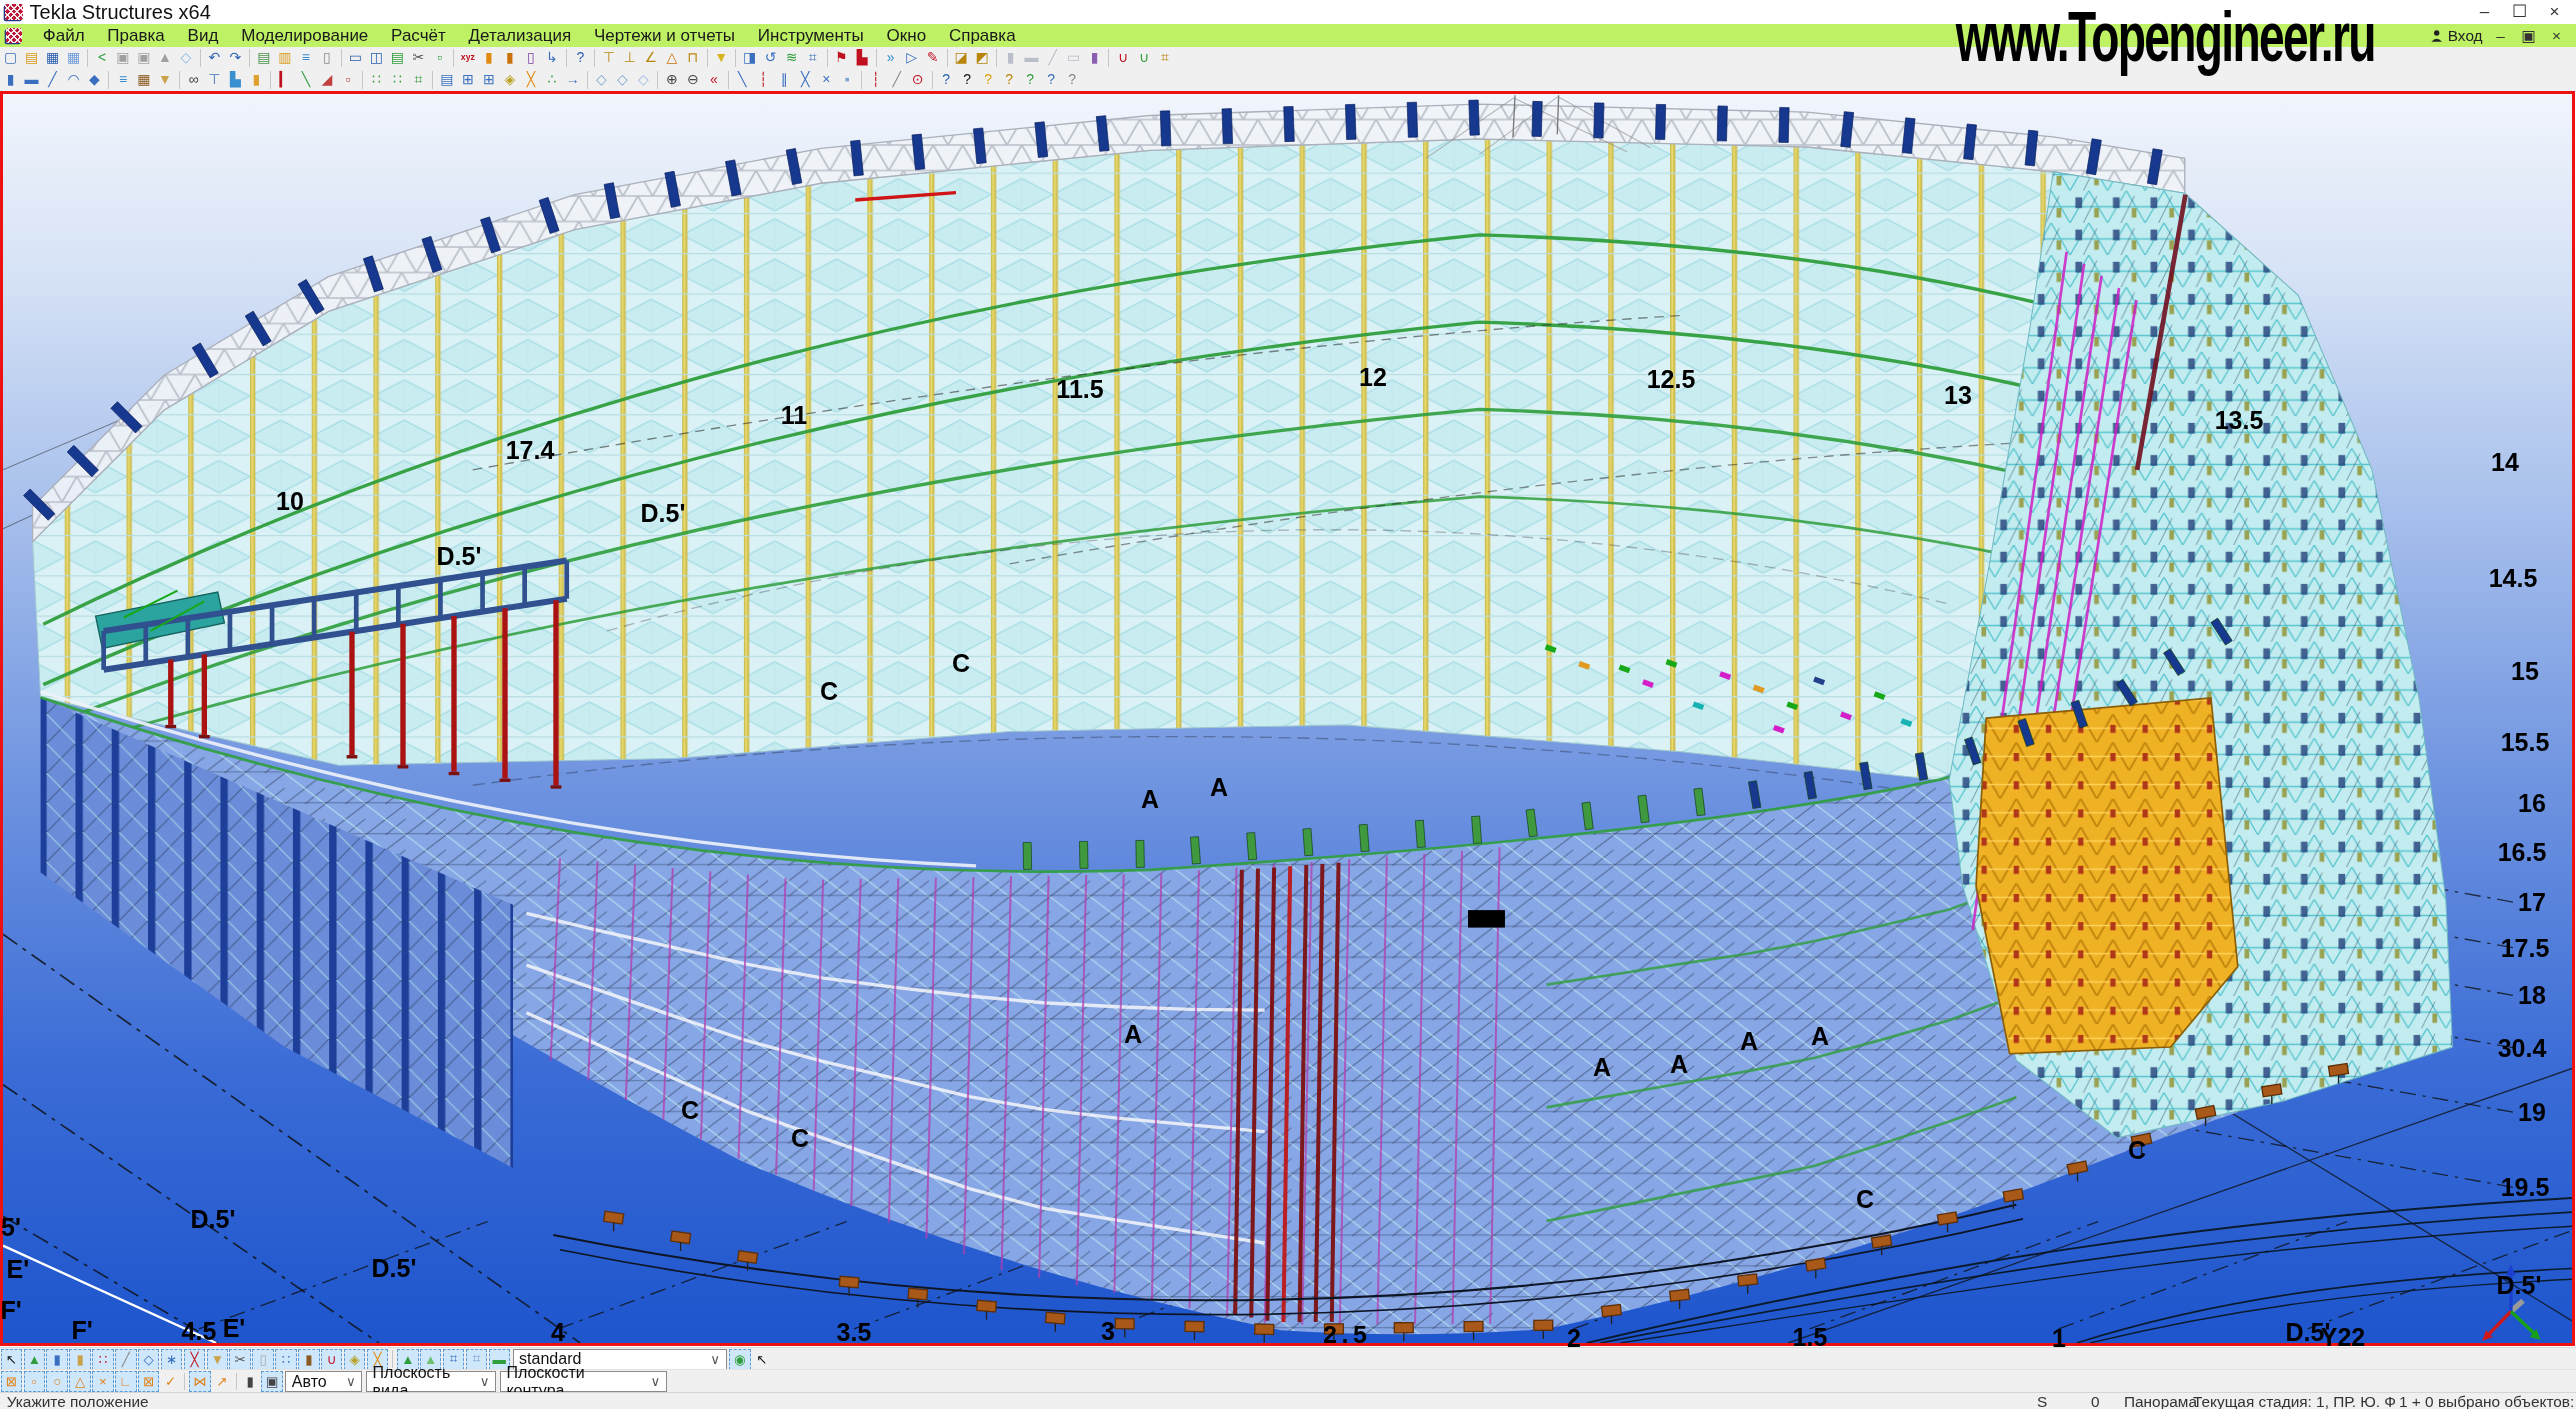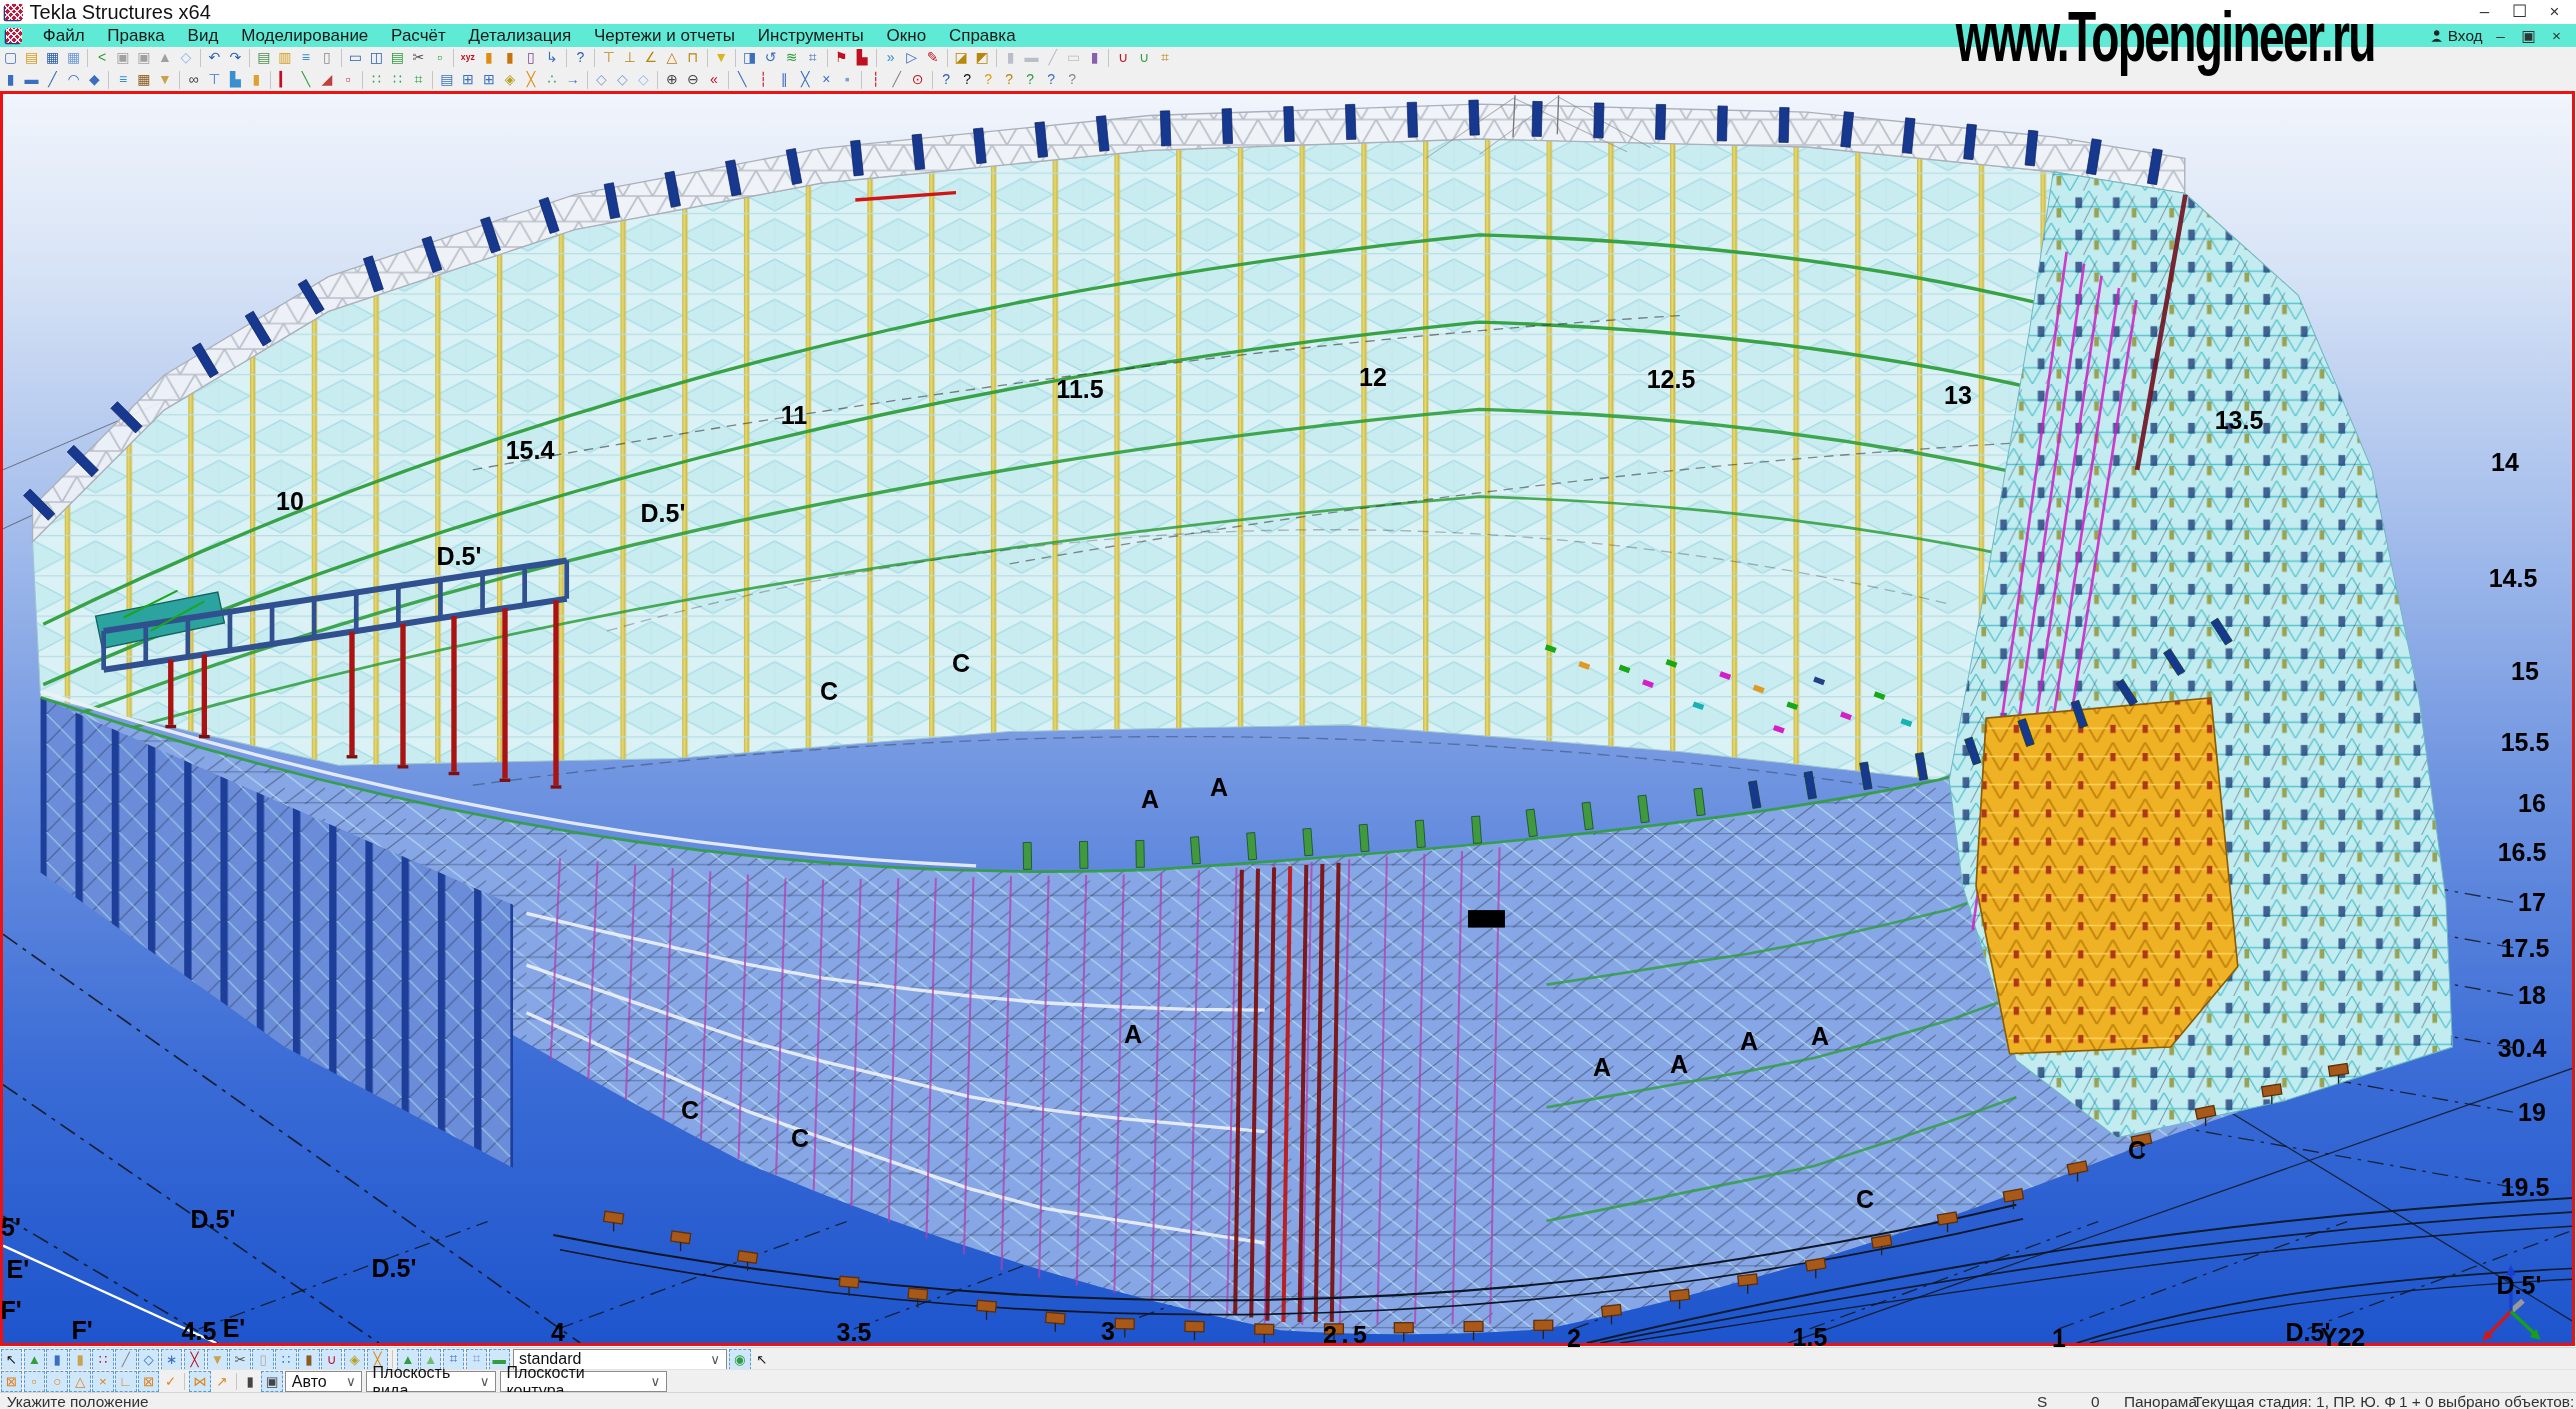--- a/index.html
+++ b/index.html
@@ -9,21 +9,21 @@
   .titlebar{position:absolute;left:0;top:0;width:2576px;height:24px;background:#ffffff;
             display:flex;align-items:center;border-bottom:0.7px solid #e8e8e8;}
   .tk-logo{width:17.5px;height:16px;margin:0 6.7px 0 5.4px;position:relative;
            background:repeating-linear-gradient(45deg,rgba(255,255,255,.9) 0 1.3px,transparent 1.3px 4.7px),
                       repeating-linear-gradient(-45deg,rgba(255,255,255,.9) 0 1.3px,transparent 1.3px 4.7px),#c01838;
            border-radius:2px;box-shadow:-1.3px 1.3px 0 #203a8a;}
   .title-text{font-size:20px;color:#111;}
   .win-controls{position:absolute;right:4px;top:1.3px;display:flex;}
   .win-btn{width:35px;height:21.5px;text-align:center;font-size:17px;color:#333;line-height:21.5px;}
   
-  .menubar{position:absolute;left:0;top:24px;width:2576px;height:23px;background:#5eead4;
+  .menubar{position:absolute;left:0;top:24px;width:2576px;height:23px;background:#bef264;
            display:flex;align-items:center;border-bottom:0.7px solid #e0e0e0;}
   .tk-logo.small{width:16px;height:14.8px;margin:0 9.4px 0 6px;}
   .menu-item{font-size:17px;color:#1a1a1a;padding:0 11.4px;white-space:nowrap;}
   .menu-right{position:absolute;right:5.4px;top:0;height:23px;display:flex;align-items:center;}
   .login-label{font-size:15.4px;color:#222;margin:0 4px;}
   .mini-btn{width:28px;text-align:center;font-size:15.4px;color:#333;}
   .person{width:13.4px;height:13.4px;}
   
   .toolbar{position:absolute;left:0;width:2576px;height:22px;background:#f0f0f0;
            display:flex;align-items:center;border-bottom:0.7px solid #dcdcdc;}
@@ -578,21 +578,21 @@
       <line x1="3737" y1="1814" x2="3737" y2="1756" stroke="#1a3fd0" stroke-width="5"></line>
       <polygon points="3737,1744 3730,1760 3744,1760" fill="#1a3fd0"></polygon>
       <line x1="3737" y1="1814" x2="3702" y2="1850" stroke="#d01818" stroke-width="5"></line>
       <polygon points="3694,1858 3710,1852 3700,1842" fill="#d01818"></polygon>
       <line x1="3737" y1="1814" x2="3773" y2="1848" stroke="#18a018" stroke-width="5"></line>
       <polygon points="3781,1856 3765,1852 3775,1840" fill="#18a018"></polygon>
     </g>
   </svg>
   <div id="labels">
       <div class="glabel" style="left: 287px; top: 407px;">10</div>
-      <div class="glabel" style="left: 527px; top: 356px;">15.4</div>
+      <div class="glabel" style="left: 527px; top: 356px;">17.4</div>
       <div class="glabel" style="left: 791px; top: 321px;">11</div>
       <div class="glabel" style="left: 1077px; top: 295px;">11.5</div>
       <div class="glabel" style="left: 1370px; top: 283px;">12</div>
       <div class="glabel" style="left: 1668px; top: 285px;">12.5</div>
       <div class="glabel" style="left: 1955px; top: 301px;">13</div>
       <div class="glabel" style="left: 2236px; top: 326px;">13.5</div>
       <div class="glabel" style="left: 2502px; top: 368px;">14</div>
       <div class="glabel" style="left: 2510px; top: 484px;">14.5</div>
       <div class="glabel" style="left: 2522px; top: 577px;">15</div>
       <div class="glabel" style="left: 2522px; top: 648px;">15.5</div>

